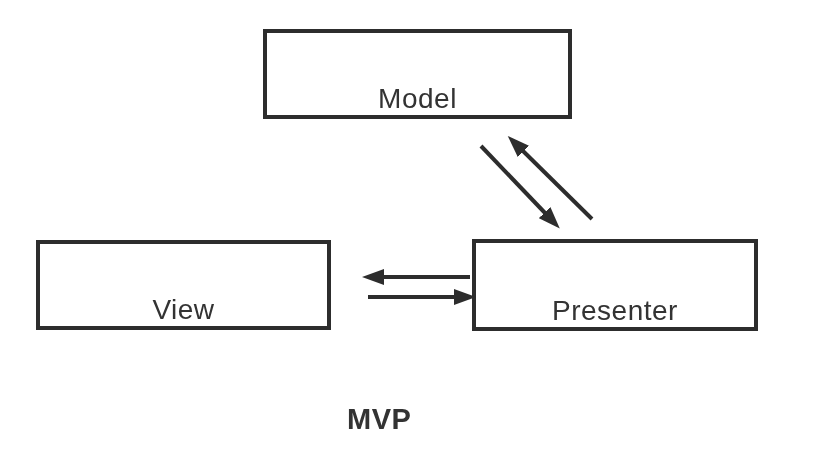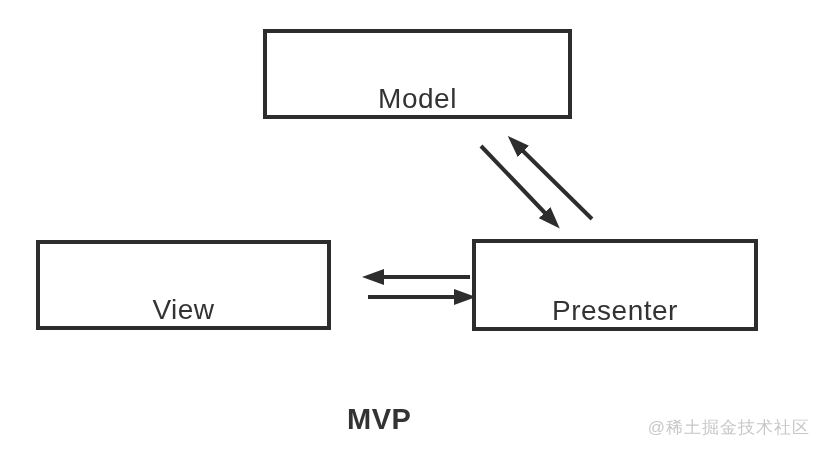--- a/index.html
+++ b/index.html
@@ -90,15 +90,14 @@
       </marker>
     </defs>
     <line x1="481" y1="146" x2="546" y2="214" marker-end="url(#ah)"></line>
     <line x1="592" y1="219" x2="522" y2="150" marker-end="url(#ah)"></line>
     <line x1="470" y1="277" x2="382" y2="277" marker-end="url(#ah)"></line>
     <line x1="368" y1="297" x2="456" y2="297" marker-end="url(#ah)"></line>
   </svg>
 
   <div class="diagram-title">MVP</div>
 
-  <div class="watermark">@稀土掘金技术社区</div>
 
 </div>
 
 </body></html>

